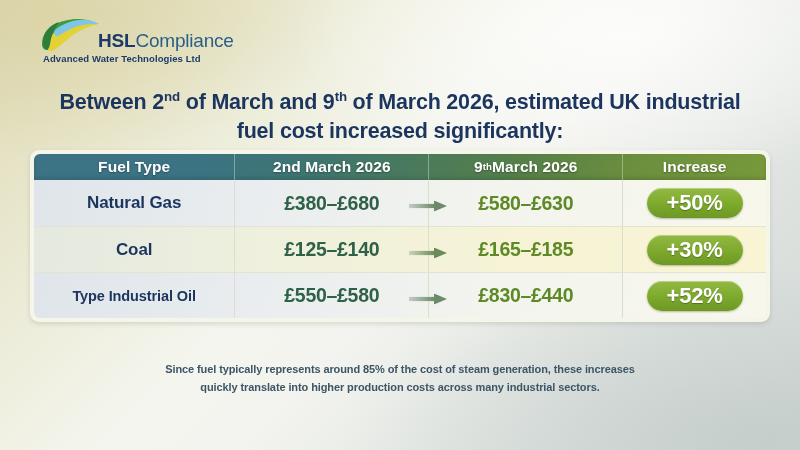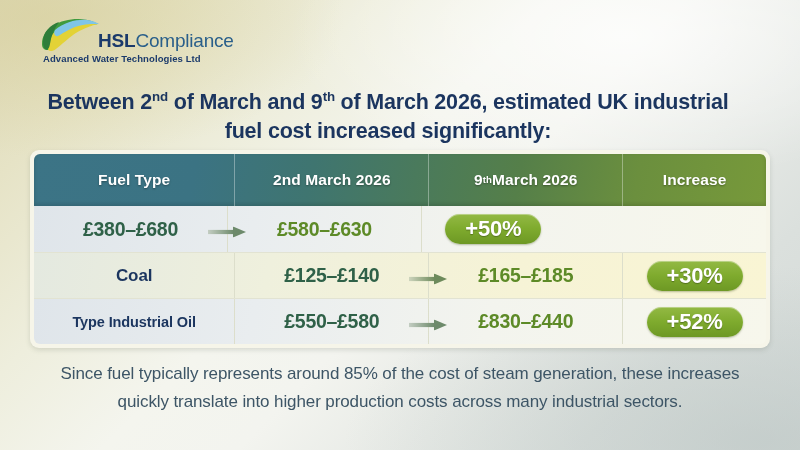--- a/index.html
+++ b/index.html
@@ -40,39 +40,39 @@
   }
   .logo-comp { font-size:19px; font-weight:normal; color:#2a5f8a; letter-spacing:-0.2px; }
   .logo-tag {
     position:absolute; left:5px; top:37px;
     font-size:9.5px; font-weight:bold; color:#1b3a6b; letter-spacing:0.1px;
     white-space:nowrap;
   }
 
   
   .headline {
-    position:absolute; left:28px; top:88px; width:720px;
+    position:absolute; left:40px; top:88px; width:720px;
     text-align:center;
     font-size:21.5px; font-weight:bold; line-height:1.35;
     color:#1b355f; letter-spacing:-0.2px;
   }
   .headline sup { font-size:0.62em; vertical-align:super; line-height:0; }
 
   
   .table-frame {
     position:absolute; left:30px; top:150px; width:740px;
     background:#f6f5e9;
     border-radius:9px;
     padding:4px;
     box-shadow:0 2px 5px rgba(80,90,70,0.18);
     overflow:hidden;
   }
   .thead {
     display:flex;
-    height:52px;
+    height:26px;
     border-radius:6px 6px 0 0;
     overflow:hidden;
     background:linear-gradient(100deg,
        #3c7486 0%, #3b7383 22%, #3f7570 38%,
        #4a7a5c 52%, #557f49 66%, #6b8f3e 82%, #77993a 100%);
     box-shadow:inset 0 -2px 4px rgba(0,0,0,0.14);
   }
   .th {
     display:flex; align-items:center; justify-content:center;
     color:#ffffff; font-size:15.5px; font-weight:bold;
@@ -128,21 +128,21 @@
     color:#ffffff; font-size:22px; font-weight:bold;
     letter-spacing:-0.2px;
     text-shadow:0 1px 1px rgba(0,0,0,0.3);
     box-shadow:0 1px 2px rgba(60,80,20,0.35), inset 0 1px 0 rgba(255,255,255,0.35);
   }
 
   
   .footer {
     position:absolute; left:40px; top:360px; width:720px;
     text-align:center;
-    font-size:17px; font-weight:normal; line-height:1.65;
+    font-size:11px; font-weight:bold; line-height:1.65;
     color:#3d5566; letter-spacing:-0.1px;
   }
 </style>
 </head>
 <body>
 
 <div class="bg"></div>
 <div class="bg2"></div>
 
 <div class="logo">
@@ -171,20 +171,23 @@
     <div class="th c2">2nd March 2026</div>
     <div class="th c3">
         <span>9</span>
         <sup>th</sup>
         <span> March 2026</span>
       </div>
     <div class="th c4">Increase</div>
   </div>
 
   <div class="trow alt">
+    <div class="td c1">
+      <span class="fuel-name">Natural Gas</span>
+    </div>
     <div class="td c2">
       <span class="val-before">£380–£680</span>
     </div>
     <div class="td c3">
       <span class="arrow">
         <svg width="38" height="11" viewBox="0 0 38 11">
           <defs>
               <linearGradient id="ag1" x1="0" y1="0" x2="1" y2="0">
             <stop offset="0" stop-color="#c3cdc2"></stop>
                 <stop offset="1" stop-color="#6d8a6b"></stop>

